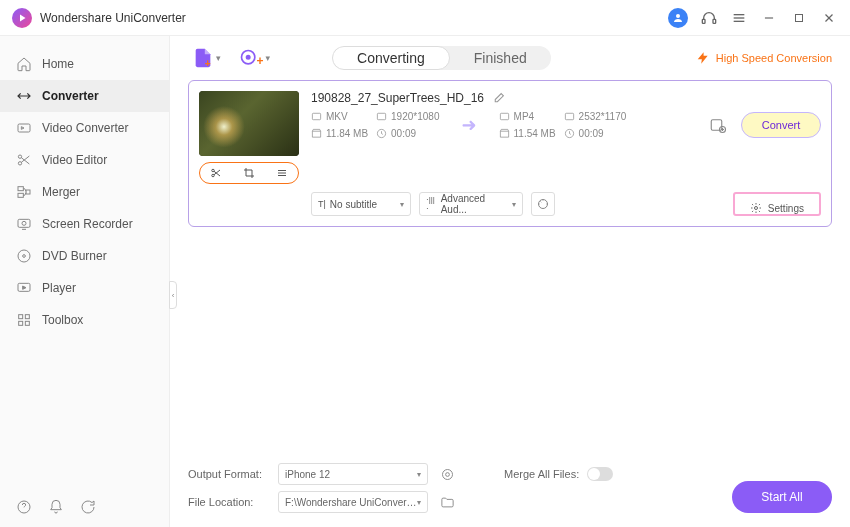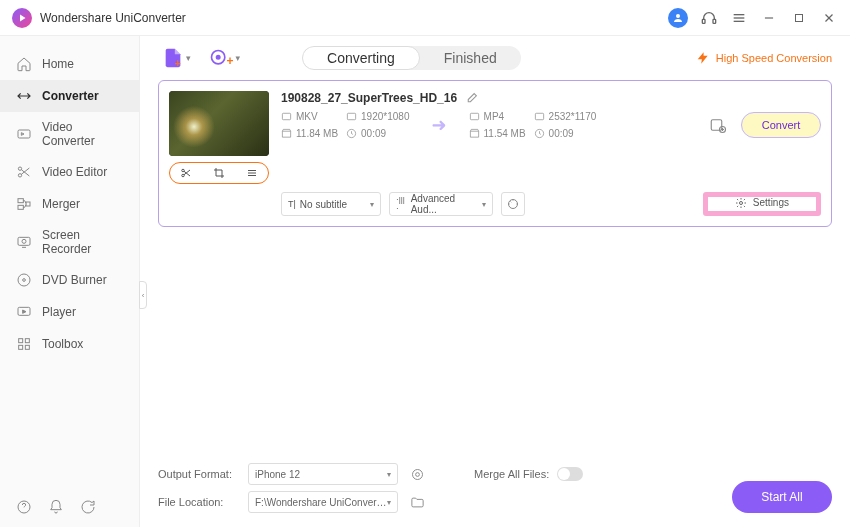--- a/index.html
+++ b/index.html
@@ -4,56 +4,56 @@
 <style>
 * { margin: 0; padding: 0; box-sizing: border-box; font-family: -apple-system, BlinkMacSystemFont, "Segoe UI", Arial, sans-serif; }
 body { width: 850px; height: 527px; background: #fff; overflow: hidden; position: relative; }
 .titlebar { height: 36px; display: flex; align-items: center; padding: 0 12px; border-bottom: 1px solid #eee; }
 .logo { width: 20px; height: 20px; background: linear-gradient(135deg, #8b5cf6, #ec4899); border-radius: 50%; margin-right: 8px; display:flex; align-items:center; justify-content:center; }
 .app-title { font-size: 12px; color: #333; }
 .titlebar-right { margin-left: auto; display: flex; align-items: center; gap: 12px; }
 .avatar { width: 20px; height: 20px; background: #3b82f6; border-radius: 50%; display:flex;align-items:center;justify-content:center;color:#fff;font-size:11px; }
 .wc { color: #666; display:flex; align-items:center; justify-content:center; width:18px; height:18px; cursor:pointer; }
 .container { display: flex; height: 491px; }
-.sidebar { width: 140px; background: #fafafa; border-right: 1px solid #eee; display: flex; flex-direction: column; position: relative; }
+.sidebar { width: 170px; background: #fafafa; border-right: 1px solid #eee; display: flex; flex-direction: column; position: relative; }
 .sidebar-items { padding-top: 12px; }
 .sidebar-item { display: flex; align-items: center; padding: 8px 16px; font-size: 12px; color: #555; cursor: pointer; gap: 10px; }
 .sidebar-item.active { background: #eee; color: #222; font-weight: 600; }
 .sidebar-icon { width: 16px; height: 16px; display: flex; align-items: center; justify-content: center; color: #888; }
 .sidebar-collapse { position: absolute; right: -8px; top: 245px; width: 8px; height: 28px; background: #fff; border: 1px solid #ddd; border-radius: 0 4px 4px 0; display:flex;align-items:center;justify-content:center; font-size:8px; color:#888; cursor:pointer; }
 .sidebar-footer { margin-top: auto; padding: 12px 16px; display:flex; gap:16px; color:#888; }
 .main { flex: 1; display: flex; flex-direction: column; background: #fff; }
 .toolbar { height: 44px; display: flex; align-items: center; padding: 0 18px; gap: 10px; }
 .tool-btn { display:flex; align-items:center; gap:2px; cursor:pointer; padding:4px; }
 .seg { margin-left: 48px; display: flex; background: #f0f0f0; border-radius: 14px; overflow: hidden; height: 24px; font-size: 14px; }
 .seg div { padding: 0 24px; display:flex; align-items:center; color:#666; cursor:pointer; }
 .seg div.on { background: #fff; border: 1px solid #ddd; border-radius: 14px; color:#333; }
 .hsc { margin-left: auto; display:flex; align-items:center; gap:6px; color:#f97316; font-size:11px; cursor:pointer; }
 .card { margin: 0 18px; border: 1px solid #b8a1e8; border-radius: 6px; padding: 10px; display:flex; flex-direction:column; }
 .card-row { display:flex; gap:12px; }
 .thumb { width:100px; height:65px; background:#2a2a1a; border-radius:4px; position:relative; overflow:hidden; }
 .thumb::before { content:""; position:absolute; inset:0; background: radial-gradient(circle at 25% 55%, rgba(255,255,220,0.9) 0%, rgba(255,200,100,0.5) 10%, transparent 25%), linear-gradient(135deg, #3a4520 0%, #5a6530 40%, #2a3015 100%); }
 .thumbtools { width:100px; margin-top:6px; border:1px solid #f97316; border-radius:12px; height:22px; display:flex; align-items:center; justify-content:space-around; }
 .thumbtools span { color:#555; font-size:11px; cursor:pointer; }
 .info { flex:1; }
-.filename-row { display:flex; align-items:center; gap:8px; margin-bottom:6px;font-weight:bold; }
+.filename-row { display:flex; align-items:center; gap:8px; margin-bottom:6px; }
 .filename { font-size:12px; color:#333; }
 .meta { display:flex; align-items:center; gap:8px; }
 .col { display:flex; flex-direction:column; gap:6px; font-size:10px; color:#888; }
 .col div { display:flex; align-items:center; gap:4px; }
 .arrow { margin: 0 14px; color:#c4b5fd; font-size:18px; }
 .gear-col { margin-left:auto; display:flex; align-items:center; }
 .convert-btn { width:80px; height:26px; border:1px solid #c4b5fd; background:#fef9c3; border-radius:14px; font-size:11px; color:#6d28d9; display:flex;align-items:center;justify-content:center; cursor:pointer; }
 .options { display:flex; gap:8px; margin-top:8px; margin-left:112px; align-items:center; }
 .select { border:1px solid #ddd; border-radius:3px; height:24px; font-size:10px; color:#555; padding:0 6px; display:flex; align-items:center; gap:4px; cursor:pointer; background:#fff; }
 .select .caret { margin-left:auto; font-size:8px; color:#888; }
 .w100 { width:100px; }
 .w110 { width:104px; }
 .circ { width:24px; height:24px; border:1px solid #ddd; border-radius:3px; display:flex;align-items:center;justify-content:center; color:#888; font-size:10px; cursor:pointer; }
-.settings-btn { border:5px solid #f9a8d4; border-radius:3px; height:24px; padding:0 27px; font-size:10px; color:#555; display:flex;align-items:flex-start; gap:6px; cursor:pointer; margin-left:auto; }
+.settings-btn { border:2px solid #f9a8d4; border-radius:3px; height:24px; padding:0 15px; font-size:10px; color:#555; display:flex;align-items:flex-end; gap:6px; cursor:pointer; margin-left:auto; }
 .footer { margin-top:auto; padding:10px 18px 14px; display:flex; align-items:flex-end; }
 .footer-left { display:flex; flex-direction:column; gap:6px; font-size:11px; color:#666;margin-top:28px; }
 .footer-row { display:flex; align-items:center; gap:10px; }
 .footer-label { width:80px; }
 .fselect { border:1px solid #ddd; border-radius:3px; height:22px; width:150px; font-size:10px; padding:0 6px; display:flex; align-items:center; cursor:pointer; background:#fff; }
 .fselect .caret { margin-left:auto; font-size:8px; color:#888; }
 .ficon { width:18px; color:#888; cursor:pointer; display:flex;align-items:center;justify-content:center; }
 .merge-row { display:flex; align-items:center; gap:8px; margin-left:20px; font-size:11px; color:#666;padding-left:18px; }
 .toggle { width:26px; height:14px; background:#ddd; border-radius:8px; position:relative; cursor:pointer; }
 .toggle::after { content:""; position:absolute; width:12px; height:12px; background:#fff; border-radius:50%; top:1px; left:1px; }

